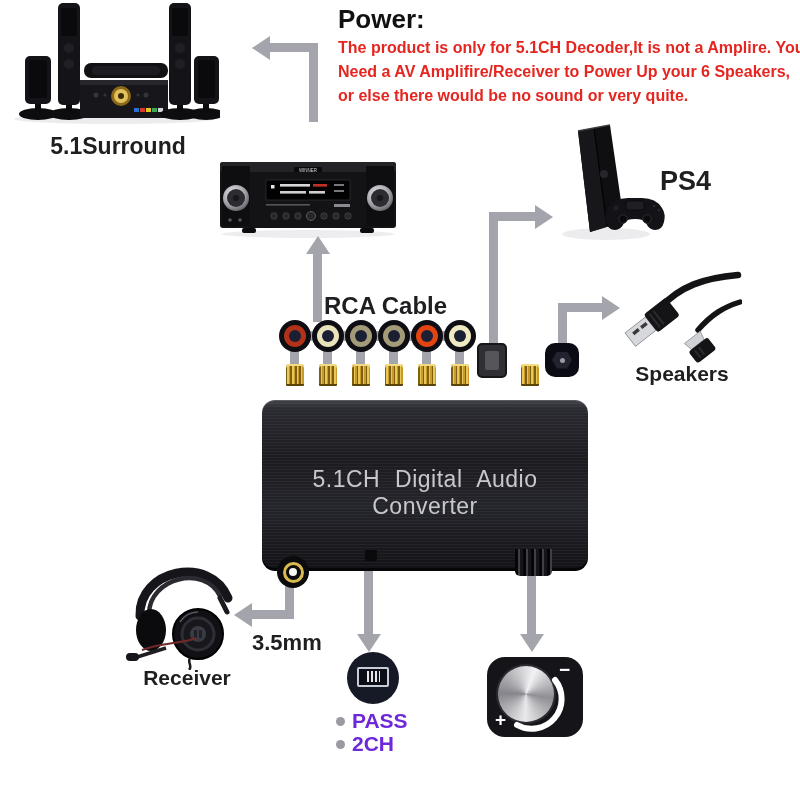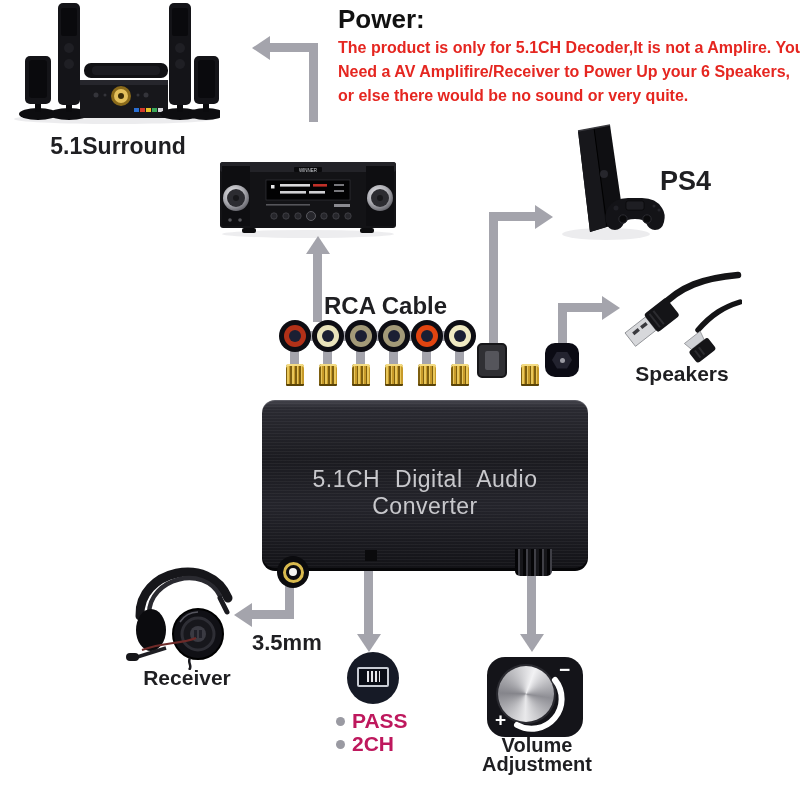--- a/index.html
+++ b/index.html
@@ -55,21 +55,21 @@
   .vol-shaft{position:absolute;left:515px;top:549px;width:37px;height:27px;border-radius:0 0 5px 5px;z-index:2;
        background:repeating-linear-gradient(90deg,#050507 0 3px,#3f3f46 3px 5px,#16161a 5px 8px);}
   
   .sw-circle{position:absolute;left:347px;top:652px;width:52px;height:52px;border-radius:50%;background:#161a26;z-index:2;}
   .sw-frame{position:absolute;left:10px;top:15px;width:32px;height:20px;border:2px solid #c8ccd4;border-radius:2px;
        background:#0a0d16;box-sizing:border-box;}
   .sw-slider{position:absolute;left:8px;top:2px;width:13px;height:11px;
        background:repeating-linear-gradient(90deg,#e8e8ec 0 2px,#14141c 2px 4px);}
   .bullet-row{position:absolute;display:flex;align-items:center;gap:7px;}
   .bullet{width:9px;height:9px;border-radius:50%;background:#9a9aa2;}
-  .bullet-label{font-size:21px;font-weight:bold;color:#be185d;}
+  .bullet-label{font-size:21px;font-weight:bold;color:#6d28d9;}
   
   .vol-box{position:absolute;left:487px;top:657px;width:96px;height:80px;background:#141419;border-radius:18px;z-index:2;}
   .vol-knob{position:absolute;left:11px;top:9px;width:56px;height:56px;border-radius:50%;
        background:conic-gradient(from 20deg,#f2f2f4,#8e8e94 22%,#e9e9eb 45%,#85858b 70%,#f2f2f4);
        box-shadow:0 0 0 2px #2a2a30;}
   .vol-plus{position:absolute;left:8px;top:52px;color:#fff;font-size:19px;font-weight:bold;}
   .vol-minus{position:absolute;left:72px;top:2px;color:#fff;font-size:19px;font-weight:bold;}
 </style>
 </head>
 <body>
@@ -376,18 +376,14 @@
   </div>
 
   <div class="vol-box">
     <div class="vol-knob"></div>
     <svg class="abs" style="left:0;top:0;" width="96" height="80" viewBox="0 0 96 80">
       <path d="M 30,68 A 30,30 0 0 0 68,23" fill="none" stroke="#ffffff" stroke-width="6" stroke-linecap="round"></path>
     </svg>
     <div class="vol-plus">+</div>
     <div class="vol-minus">−</div>
   </div>
-  <div class="lbl ctr" style="left:472px;top:736px;width:130px;font-size:20px;line-height:19px;">
-    <div>Volume</div>
-    <div>Adjustment</div>
-  </div>
 
 </div>
 
 </body></html>

